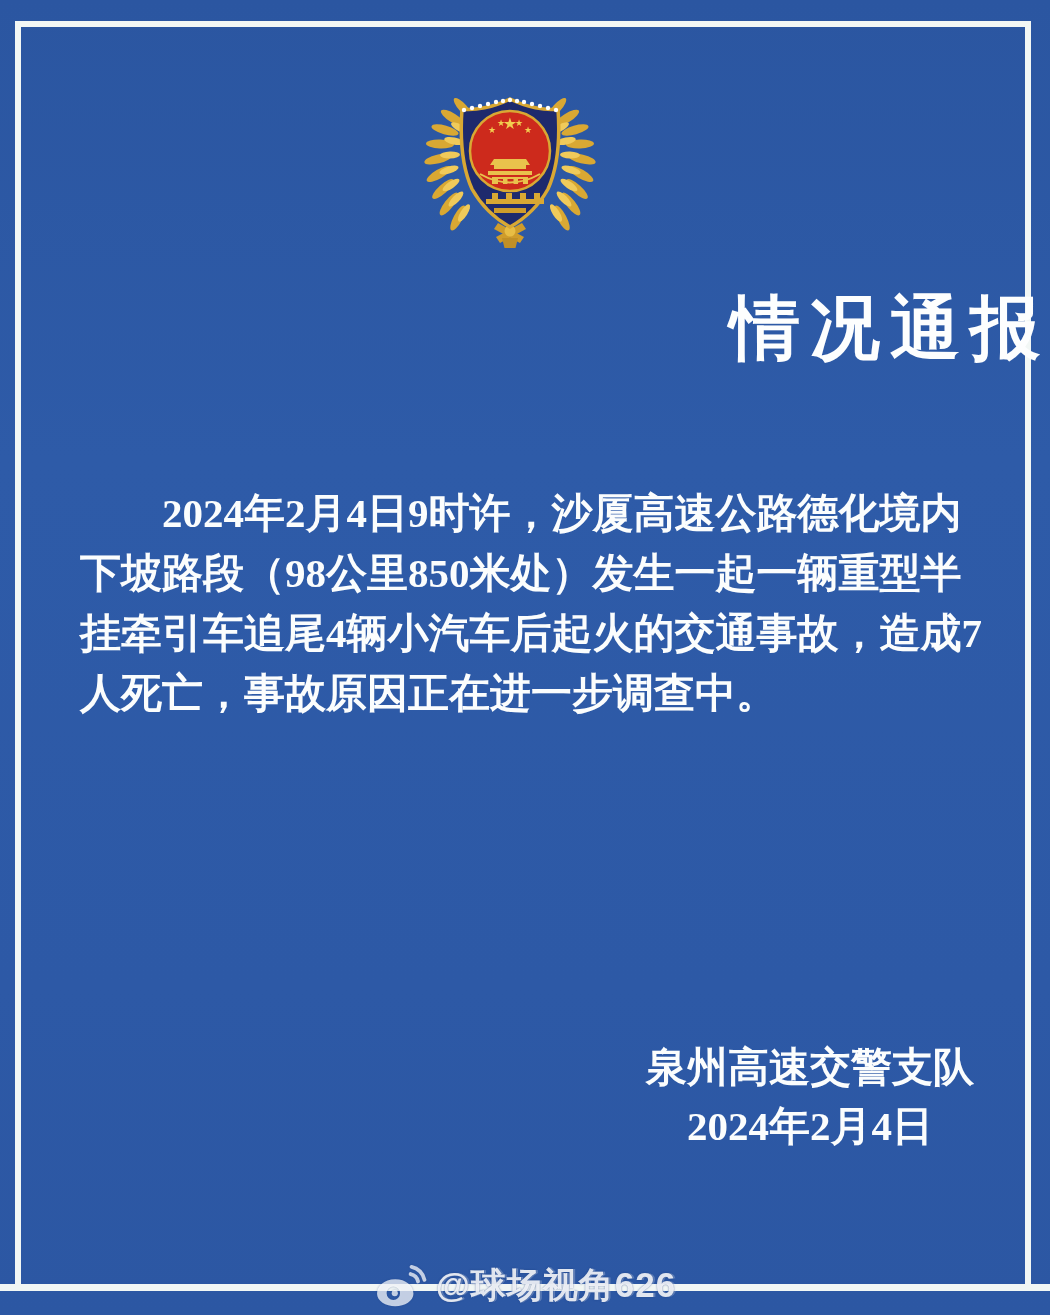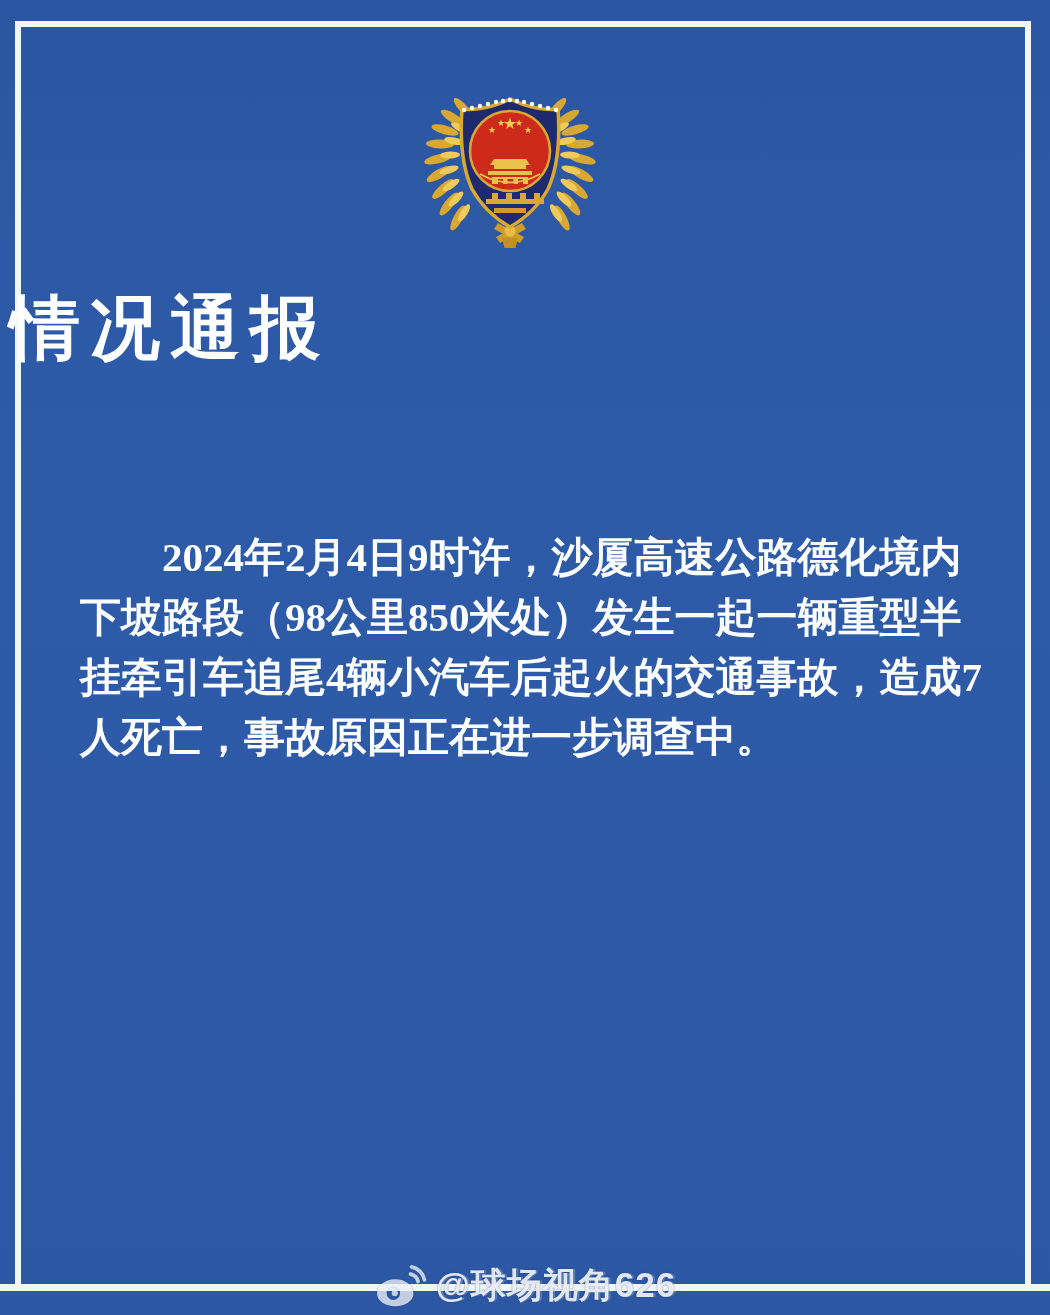--- a/index.html
+++ b/index.html
@@ -23,36 +23,35 @@
     width:1050px;height:7px;
     background:#f2f7f5;
   }
   .emblem{
     position:absolute;left:422px;top:76px;
     width:176px;height:172px;
   }
   .title{
     position:absolute;left:0;top:282px;width:1050px;
     margin:0;
-    text-align:left;
+    text-align:right;
     font-family:"Liberation Sans","DejaVu Sans",sans-serif;
     font-weight:bold;
     font-size:70px;
     letter-spacing:10px;
     text-indent:10px;
     color:#fdfefe;
   }
   .body-text{
     position:absolute;left:80px;top:483px;
     width:930px;
     color:#fbfdfd;
     font-size:41px;
     font-weight:bold;
     line-height:60px;
-    margin-top:44px;
   }
   .body-text p{
     margin:0;
     white-space:pre;
     text-indent:2em;
   }
   .signature{
     position:absolute;right:76px;top:1038px;
     text-align:center;
     color:#fbfdfd;
@@ -179,20 +178,24 @@
 
   <h1 class="title">情况通报</h1>
 
   <div class="body-text">
     <p>2024年2月4日9时许，沙厦高速公路德化境内
 下坡路段（98公里850米处）发生一起一辆重型半
 挂牵引车追尾4辆小汽车后起火的交通事故，造成7
 人死亡，事故原因正在进一步调查中。</p>
   </div>
 
+  <div class="signature">
+    <div>泉州高速交警支队</div>
+    <div>2024年2月4日</div>
+  </div>
 
   <div class="watermark">
     <svg class="weibo-svg" width="54" height="46" viewBox="0 0 56 48" aria-hidden="true">
       <g fill="none" stroke="rgba(255,255,255,0.85)" stroke-width="4" stroke-linecap="round">
         <path d="M39,4 A17,17 0 0 1 52.5,17.5"></path>
         <path d="M38,11.5 A10,10 0 0 1 45.8,19.3"></path>
       </g>
       <path fill="rgba(255,255,255,0.85)" fill-rule="evenodd" d="M22,17 C10,17 3,24.5 3,32 C3,39.5 12,45 22,45 C32,45 41,39.5 41,32 C41,23.5 33,17 22,17 Z
                M20,24.5 A7,7 0 1 0 20,38.5 A7,7 0 1 0 20,24.5 Z"></path>
       <circle cx="21.5" cy="31.5" r="3.2" fill="rgba(255,255,255,0.85)"></circle>

